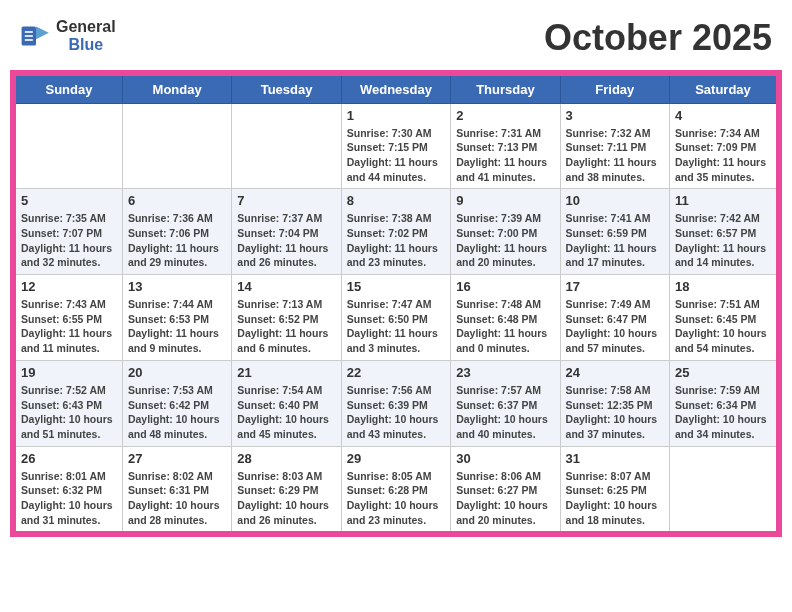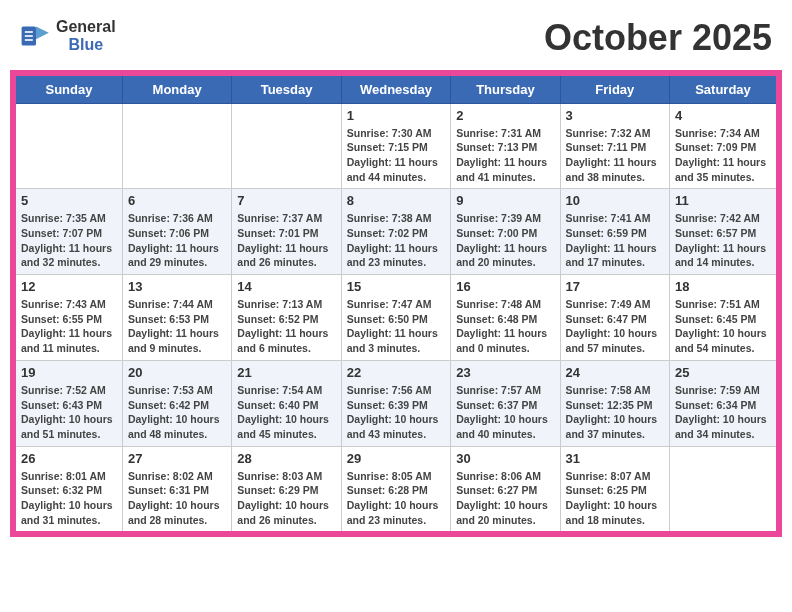--- a/index.html
+++ b/index.html
@@ -166,21 +166,21 @@
         <td>
           <div class="day-number">5</div>
           <div class="day-info"><span>Sunrise: 7:35 AM</span><br><span>Sunset: 7:07 PM</span><br><span>Daylight: 11 hours and 32 minutes.</span></div>
         </td>
         <td>
           <div class="day-number">6</div>
           <div class="day-info"><span>Sunrise: 7:36 AM</span><br><span>Sunset: 7:06 PM</span><br><span>Daylight: 11 hours and 29 minutes.</span></div>
         </td>
         <td>
           <div class="day-number">7</div>
-          <div class="day-info"><span>Sunrise: 7:37 AM</span><br><span>Sunset: 7:01 PM</span><br><span>Daylight: 11 hours and 26 minutes.</span></div>
+          <div class="day-info"><span>Sunrise: 7:37 AM</span><br><span>Sunset: 7:04 PM</span><br><span>Daylight: 11 hours and 26 minutes.</span></div>
         </td>
         <td>
           <div class="day-number">8</div>
           <div class="day-info"><span>Sunrise: 7:38 AM</span><br><span>Sunset: 7:02 PM</span><br><span>Daylight: 11 hours and 23 minutes.</span></div>
         </td>
         <td>
           <div class="day-number">9</div>
           <div class="day-info"><span>Sunrise: 7:39 AM</span><br><span>Sunset: 7:00 PM</span><br><span>Daylight: 11 hours and 20 minutes.</span></div>
         </td>
         <td>

